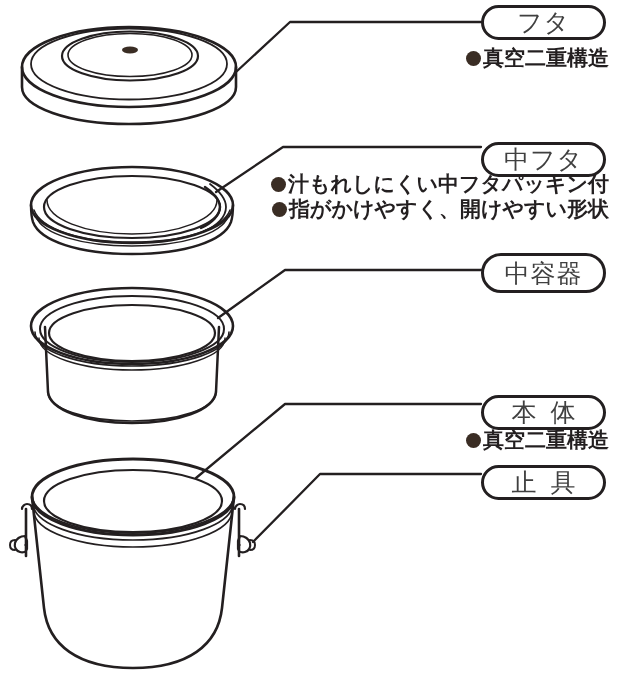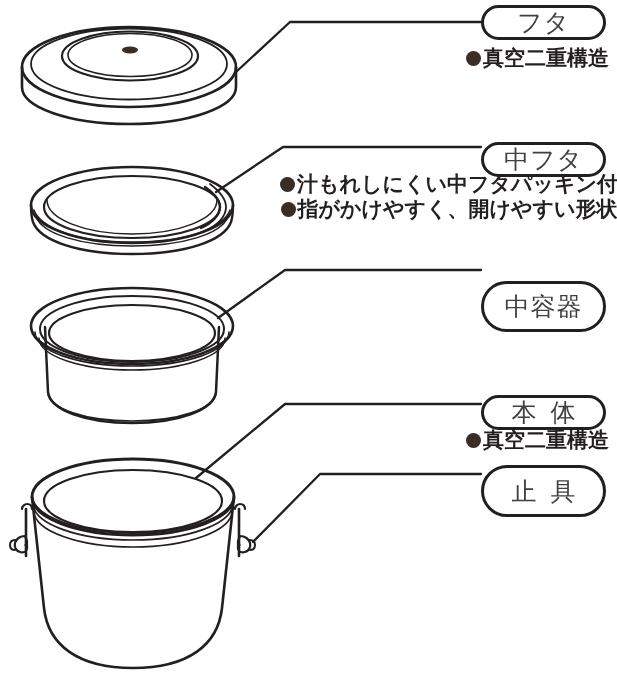--- a/index.html
+++ b/index.html
@@ -50,21 +50,21 @@
   .pill.wide-space {
     letter-spacing: 14px;
     text-indent: 14px;
     margin-top: 8px;
   }
   
   .bullets {
     position: absolute;
     display: flex;
     flex-direction: column;
-    align-items: center;
+    align-items: flex-end;
   }
   .bullets.align-right {
     align-items: flex-end;
   }
   .bullet-row {
     display: flex;
     align-items: center;
     font-size: 21px;
     font-weight: 700;
     line-height: 1.18;
@@ -202,25 +202,25 @@
     <div class="bullet-row">
       <span class="bullet-dot"></span>
       <span class="bullet-text">汁もれしにくい中フタパッキン付</span>
     </div>
     <div class="bullet-row">
       <span class="bullet-dot"></span>
       <span class="bullet-text">指がかけやすく、開けやすい形状</span>
     </div>
   </div>
 
-  <div class="pill" style="left:481px; top:253px; width:125px; height:51px;margin-top:28px;">中容器</div>
+  <div class="pill" style="left:481px; top:253px; width:125px; height:40px;">中容器</div>
 
   <div class="pill wide-space" style="left:481px; top:387px; width:125px; height:35px;">本体</div>
   <div class="bullets align-right" style="left:449px; top:428px; width:160px;">
     <div class="bullet-row">
       <span class="bullet-dot"></span>
       <span class="bullet-text">真空二重構造</span>
     </div>
   </div>
 
-  <div class="pill wide-space" style="left:481px; top:457px; width:125px; height:52px;">止具</div>
+  <div class="pill wide-space" style="left:481px; top:457px; width:125px; height:35px;">止具</div>
 
 </div>
 
 </body></html>

